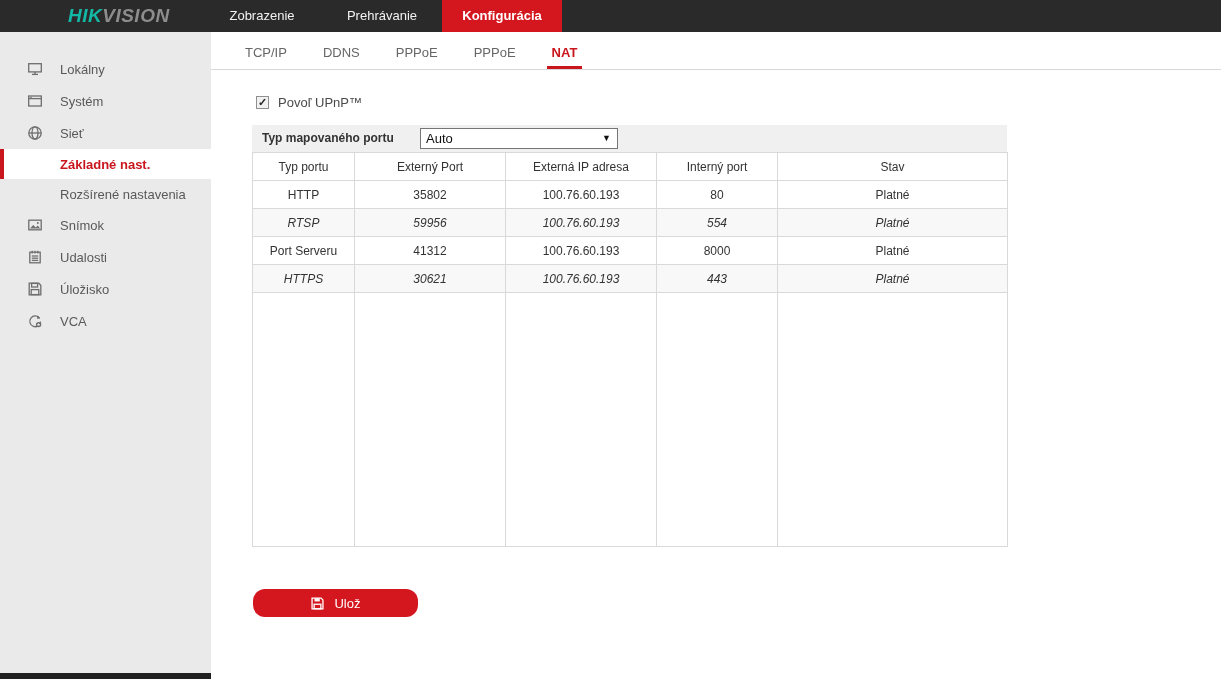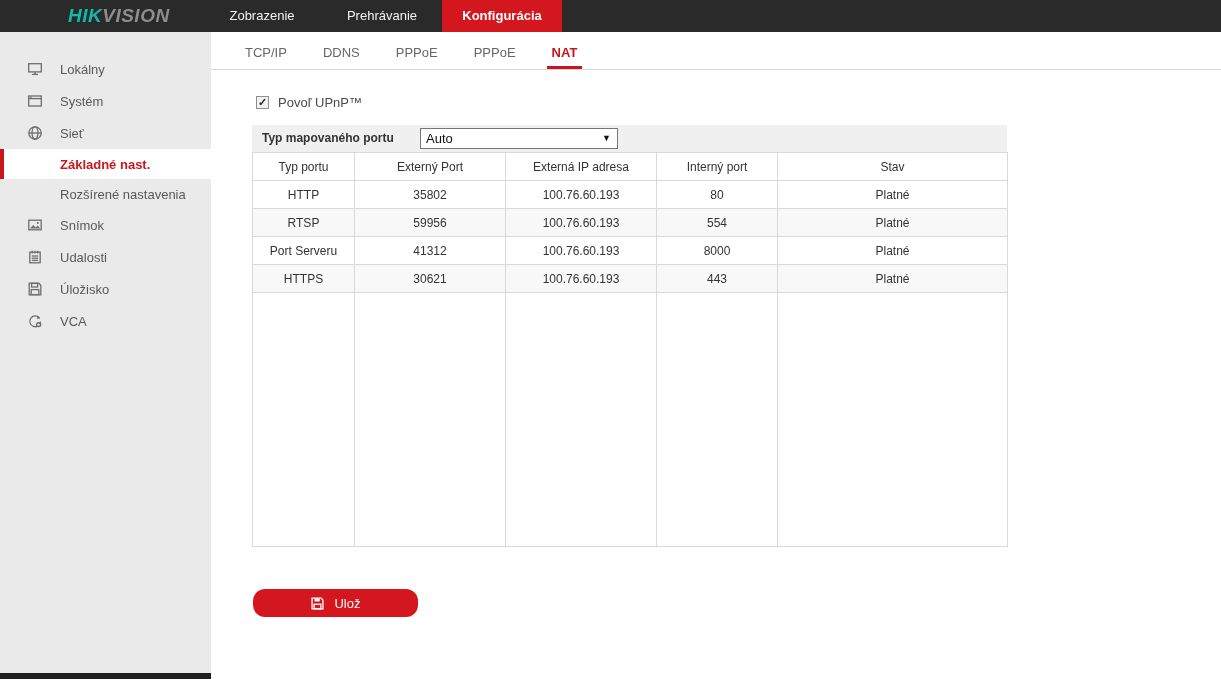--- a/index.html
+++ b/index.html
@@ -52,21 +52,21 @@
                   font-weight:bold; font-size:12px; color:#333; }
   .select { position:absolute; left:168px; top:3px; width:198px; height:21px; background:#fff;
             border:1px solid #767676; font-size:13px; line-height:19px; padding-left:5px;
             color:#111; cursor:pointer; }
   .select .arrow { position:absolute; right:6px; top:5px; font-size:9px; color:#111; line-height:1; }
 
   table.nat { position:absolute; left:41px; top:120px; width:755px; border-collapse:collapse;
               table-layout:fixed; font-size:12px; color:#333; }
   table.nat th, table.nat td { border:1px solid #d9d9d9; height:28px; text-align:center;
                                font-weight:normal; overflow:hidden; white-space:nowrap; }
-  table.nat tr.alt td { background:#f8f8f8; }
+  table.nat tr.alt td { background:#f8f8f8;font-style:italic; }
   table.nat tr.filler td { height:254px; background:#fff; }
 
   .save-btn { position:absolute; left:42px; top:557px; width:165px; height:28px;
               background:#d4161e; border-radius:12px; color:#fff; font-size:13px;
               display:flex; align-items:center; justify-content:center; gap:9px; cursor:pointer; }
 
   svg.g-icon { stroke:#6e6e6e; fill:none; stroke-width:1.3; }
 </style>
 </head>
 <body>

